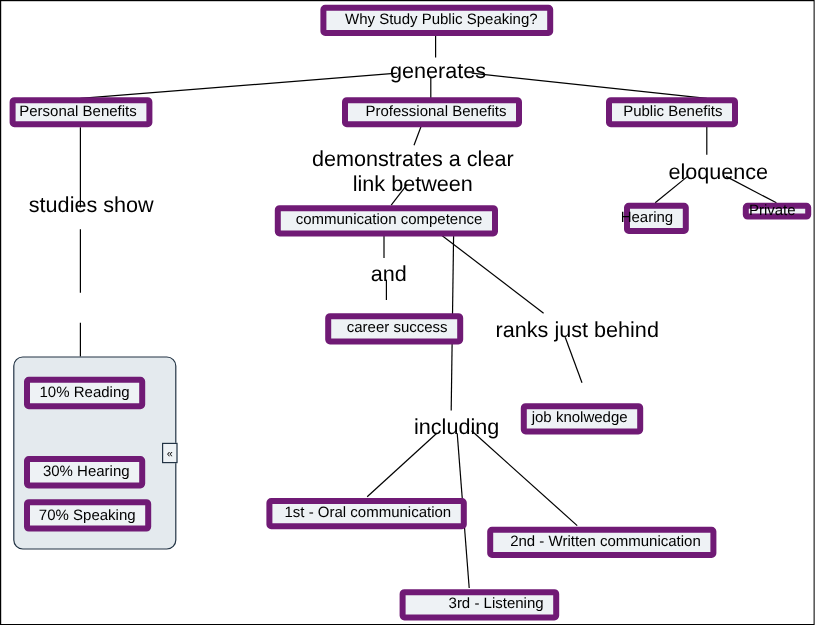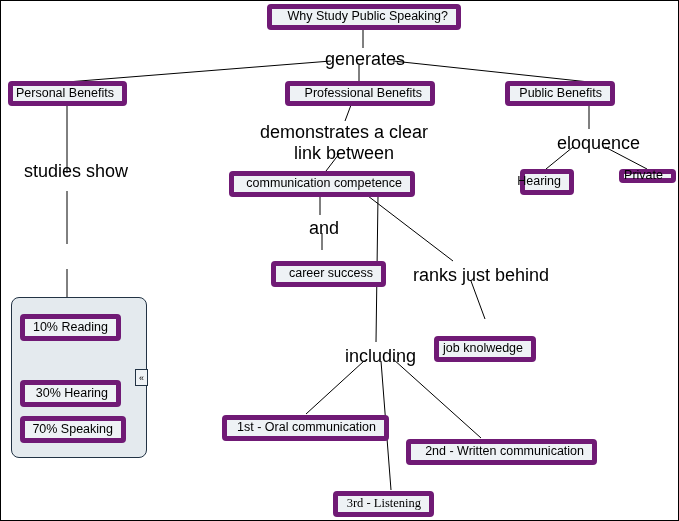--- a/index.html
+++ b/index.html
@@ -183,21 +183,21 @@
   </div>
 
   <div class="node" style="left:221px; top:414px; width:167px; height:26px;">
     <span>1st - Oral communication</span>
   </div>
 
   <div class="node" style="left:405px; top:438px; width:191px; height:26px;">
     <span>2nd - Written communication</span>
   </div>
 
-  <div class="node" style="left:332px; top:490px; width:101px; height:26px;font-family:Liberation Serif, serif;">
+  <div class="node" style="left:332px; top:490px; width:133px; height:26px;">
     <span>3rd - Listening</span>
   </div>
 
   <div class="link-label" style="left:324px; top:48px;">generates</div>
 
   <div class="link-label multiline" style="left:258px; top:121px; width:170px;">demonstrates a clear link between</div>
 
   <div class="link-label" style="left:556px; top:132px;">eloquence</div>
 
   <div class="link-label" style="left:23px; top:160px;">studies show</div>

